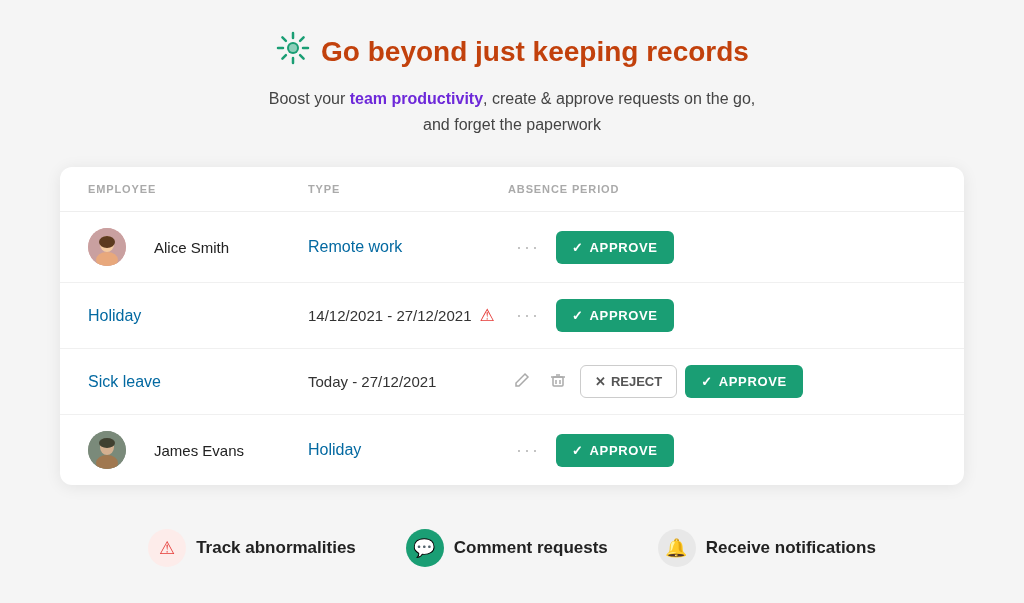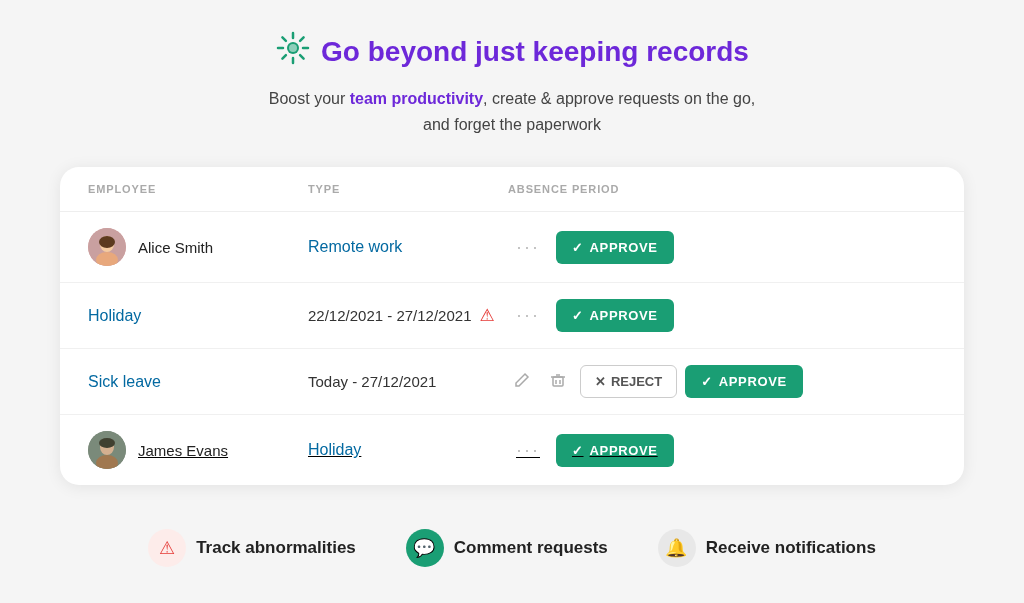--- a/index.html
+++ b/index.html
@@ -30,37 +30,37 @@
       display: flex;
       align-items: center;
       justify-content: center;
       gap: 10px;
       margin-bottom: 12px;
     }
 
     .header-title h1 {
       font-size: 28px;
       font-weight: 800;
-      color: #6d28d9;
+      color: #c2410c;
     }
 
     .header-subtitle {
       font-size: 16px;
       color: #444;
       line-height: 1.6;
     }
 
     .header-subtitle strong {
       font-weight: 700;
       color: #6d28d9;
     }
 
     .card {
       background: #fff;
-      border-radius: 19px;
+      border-radius: 12px;
       box-shadow: 0 2px 16px rgba(0,0,0,0.08);
       width: 100%;
       overflow: hidden;
       margin-bottom: 44px;
     }
 
     .table-header {
       display: grid;
       grid-template-columns: 220px 200px 1fr auto;
       padding: 16px 28px;
@@ -78,27 +78,26 @@
     .table-row {
       display: grid;
       grid-template-columns: 220px 200px 1fr auto;
       align-items: center;
       padding: 16px 28px;
       border-bottom: 1px solid #f0f0f0;
     }
 
     .table-row:last-child {
       border-bottom: none;
-      text-decoration: underline;
     }
 
     .employee-cell {
       display: flex;
       align-items: center;
-      gap: 12px;
+      gap: 28px;
     }
 
     .avatar {
       width: 38px;
       height: 38px;
       border-radius: 50%;
       background: #ccc;
       overflow: hidden;
       display: flex;
       align-items: center;
@@ -306,21 +305,21 @@
         <button class="approve-btn">
           <span>✓</span>
           <span>APPROVE</span>
         </button>
       </div>
     </div>
 
     <div class="table-row">
       <div class="type-cell">Holiday</div>
       <div class="period-cell">
-        <span>22/12/2021 - 27/12/2021</span>
+        <span>14/12/2021 - 27/12/2021</span>
         <span style="color:#e53935; font-size:17px;">⚠</span>
       </div>
       <div class="actions-cell">
         <button class="dots-btn">···</button>
         <button class="approve-btn">
           <span>✓</span>
           <span>APPROVE</span>
         </button>
       </div>
     </div>

